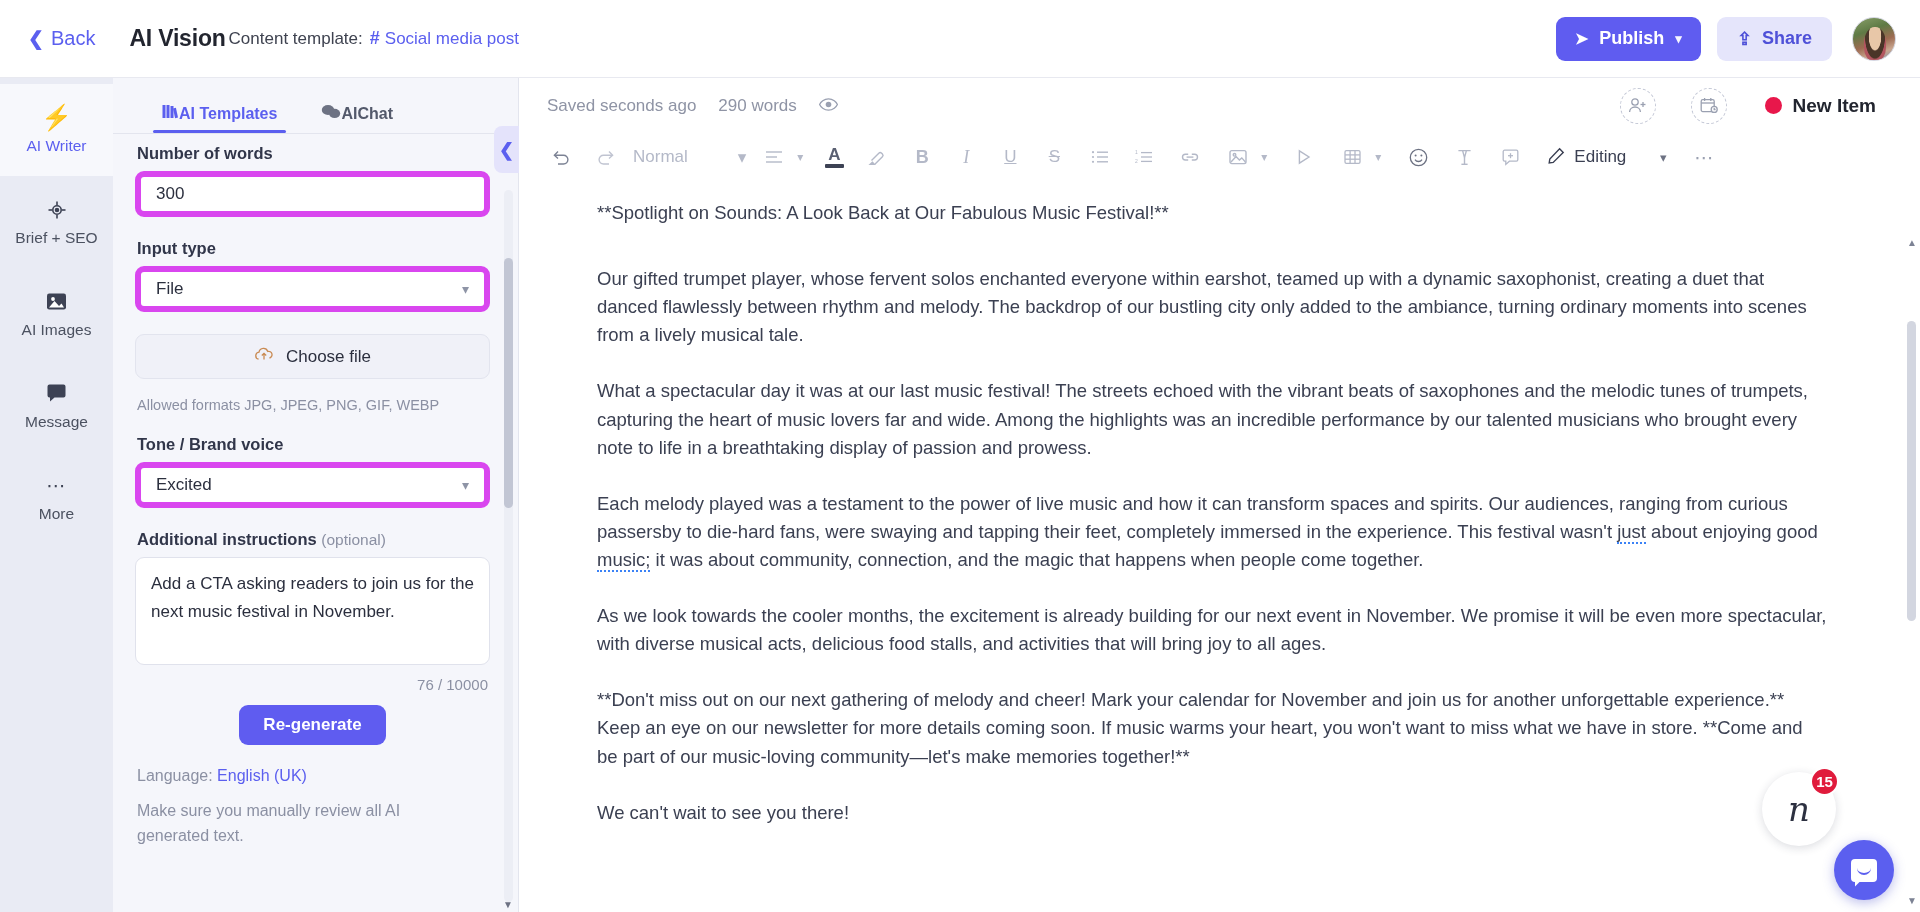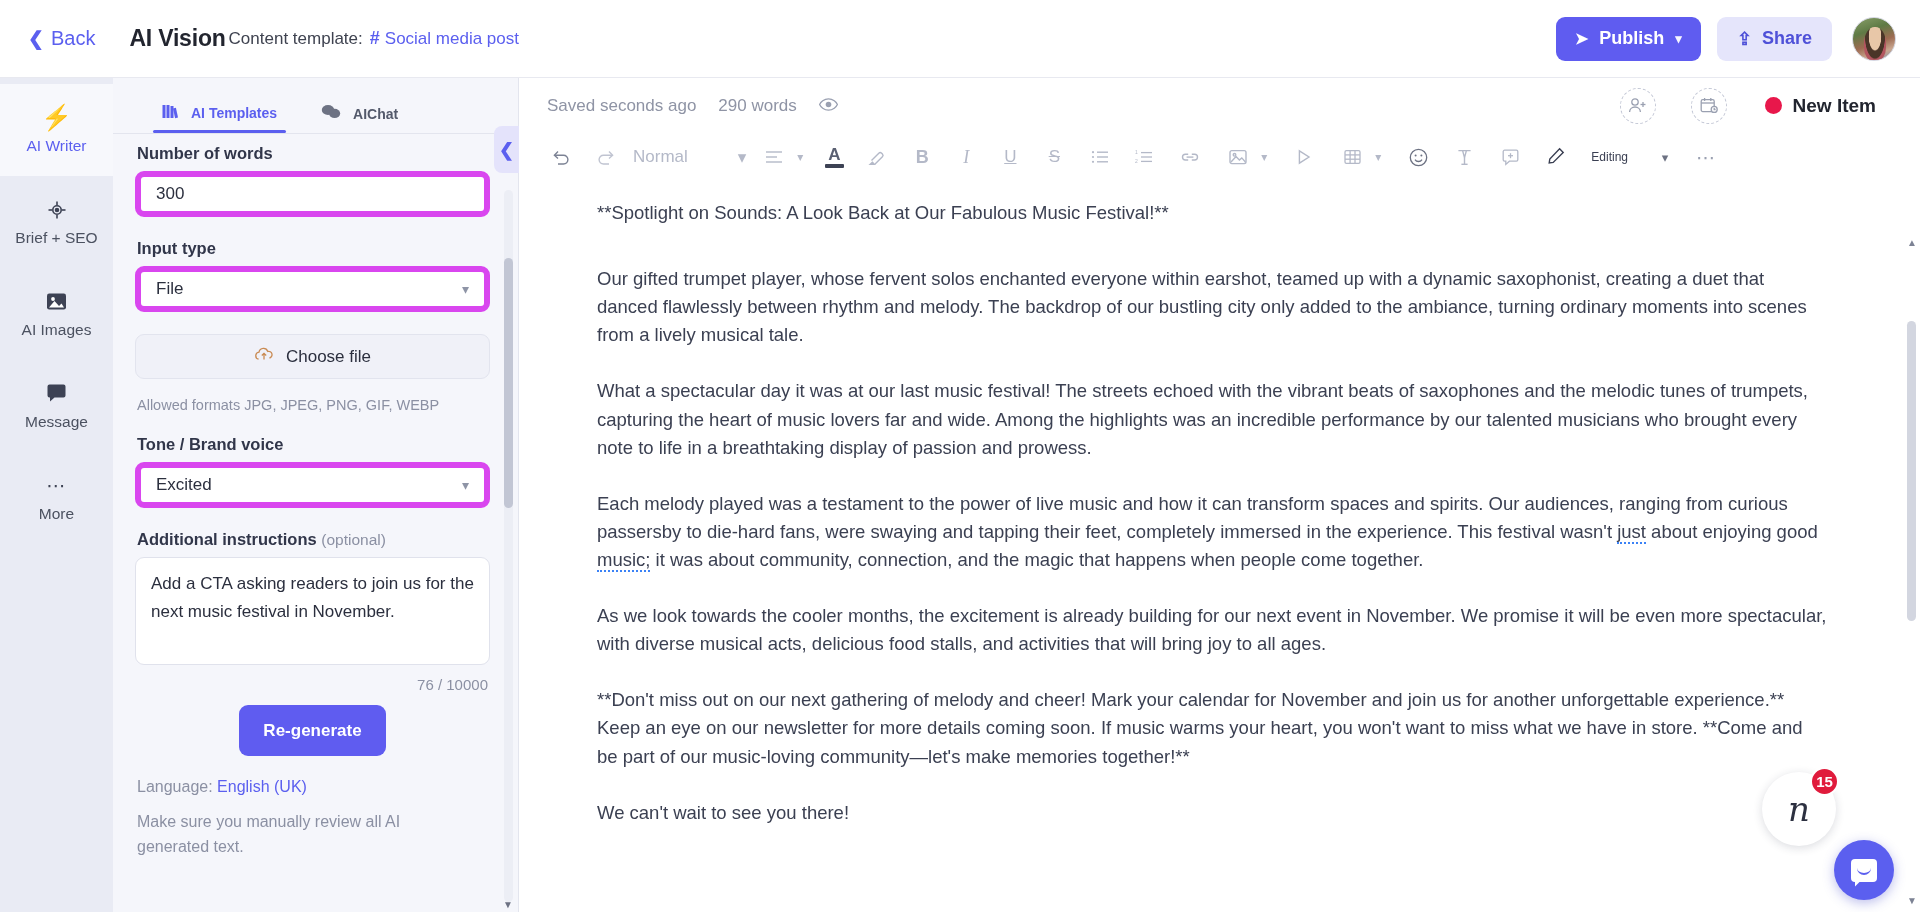--- a/index.html
+++ b/index.html
@@ -87,22 +87,22 @@
     border-right: 1px solid #e3e5ee;
     display: flex; flex-direction: column;
     position: relative;
   }
   .tabs {
     height: 56px; display: flex; align-items: flex-end; gap: 0;
     padding-left: 40px; background: #f5f6fb; position: relative; z-index: 12;
     border-bottom: 1px solid #e3e5ee;
   }
   .tab {
-    display: flex; align-items: center; gap: 12px;
-    padding: 0 9px 10px 9px; font-size: 14px; color: #53596b;
+    display: flex; align-items: flex-end; gap: 0;
+    padding: 0 9px 10px 9px; font-size: 16px; color: #53596b;
     cursor: pointer; position: relative; font-weight: 600;
   }
   .tab.active { color: #5b5fef; }
   .tab.active::after {
     content:""; position: absolute; left: 0; right: 0; bottom: 0;
     height: 3px; background: #5b5fef; border-radius: 2px;
   }
   .tab-ico { font-size: 17px; line-height: 1; }
   .tab-ico.books { color: #5b5fef; letter-spacing: -1px; font-weight: 700; }
   .tab-ico.chat { color: #6d7283; }
@@ -141,21 +141,21 @@
   .f-textarea {
     width: 100%; height: 108px; background: #ffffff;
     border: 1px solid #e0e2ec; border-radius: 9px;
     font-size: 17px; color: #2b2f3e; padding: 12px 15px; line-height: 1.62;
     font-family: inherit; resize: none; outline: none;
   }
   .counter { text-align: right; font-size: 15px; color: #8b90a3; margin: 7px 2px 12px 0; }
   .regen-wrap { display: flex; justify-content: center; margin-bottom: 22px; }
   .regen-btn {
     background: #5f5cf0; color: #fff; border: none; border-radius: 9px;
-    height: 51px; padding: 0 24px; font-size: 17px; font-weight: 700;
+    height: 40px; padding: 0 24px; font-size: 17px; font-weight: 700;
     cursor: pointer; font-family: inherit;
   }
   .lang-row { font-size: 16px; color: #8b90a3; margin-bottom: 14px; padding-left: 2px; }
   .lang-row .lk { color: #5b5fef; cursor: pointer; }
   .disclaimer { font-size: 16px; color: #8b90a3; line-height: 1.55; padding-left: 2px; max-width: 300px; }
 
   
   .fs-track {
     position: absolute; right: 5px; top: 56px; bottom: 10px; width: 9px;
     background: #eceef5; border-radius: 5px;
@@ -210,22 +210,22 @@
   }
   .tb.undo { color: #7c8294; }
   .normal-box {
     display: flex; align-items: center; gap: 50px;
     font-size: 17px; color: #b4b9c8; cursor: pointer; padding: 0 6px; margin-left: 6px; margin-right: 6px;
   }
   .tb.textcolor { flex-direction: column; gap: 1px; color: #5a6072; font-weight: 600; }
   .tb.textcolor .bar { width: 19px; height: 4px; background: #3d4254; border-radius: 1px; }
   .gap8 { width: 8px; }
   .editing-chip {
-    display: flex; align-items: center; gap: 26px; color: #3a3f52;
-    font-size: 12px; cursor: pointer; padding: 0 8px; margin-left: 14px;
+    display: flex; align-items: center; gap: 9px; color: #3a3f52;
+    font-size: 17px; cursor: pointer; padding: 0 8px; margin-left: 14px;
   }
   .editing-chip .pen { color: #3a3f52; font-size: 16px; }
   .tb.more-dots { font-size: 19px; letter-spacing: 1px; color: #9aa0b1; margin-left: 12px; }
 
   .doc-area { flex: 1; overflow: hidden; padding: 18px 92px 0 578px; position: relative; }
   .doc { margin-left: -500px; max-width: 1268px; }
   .doc p {
     font-size: 18.5px; line-height: 1.52; color: #3b4052; margin-bottom: 28px;
   }
   .doc p.lead { margin-bottom: 38px; }

